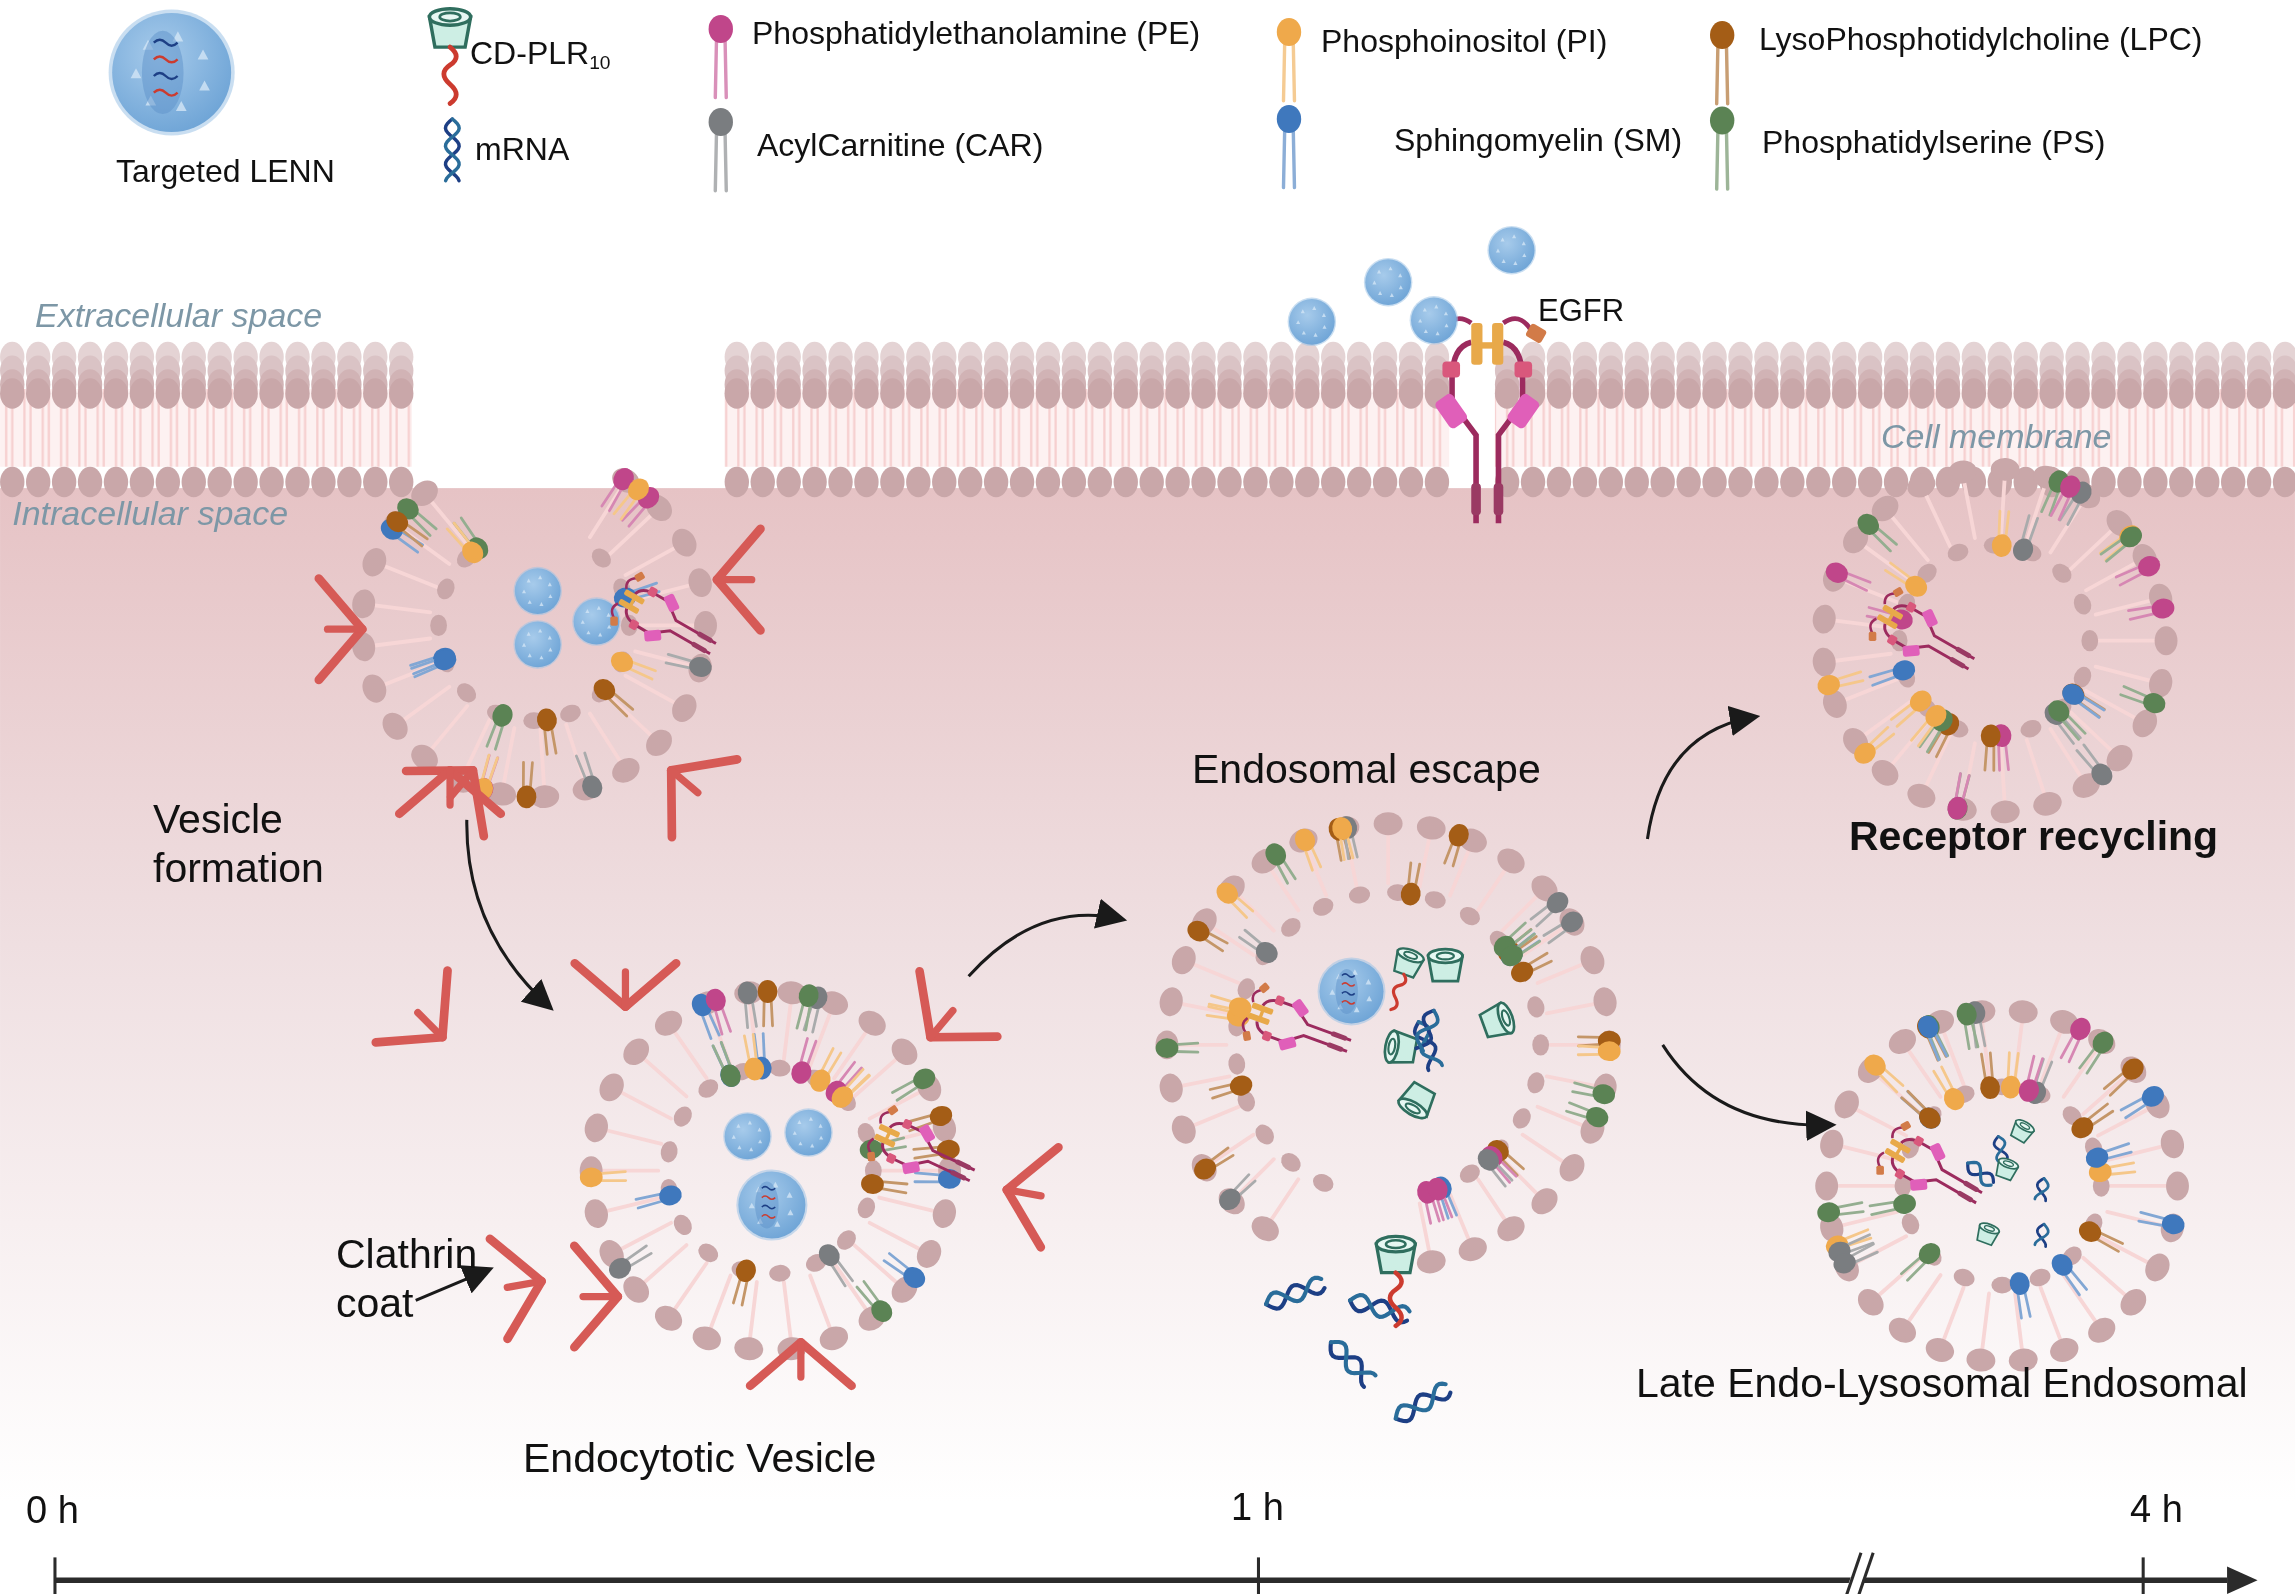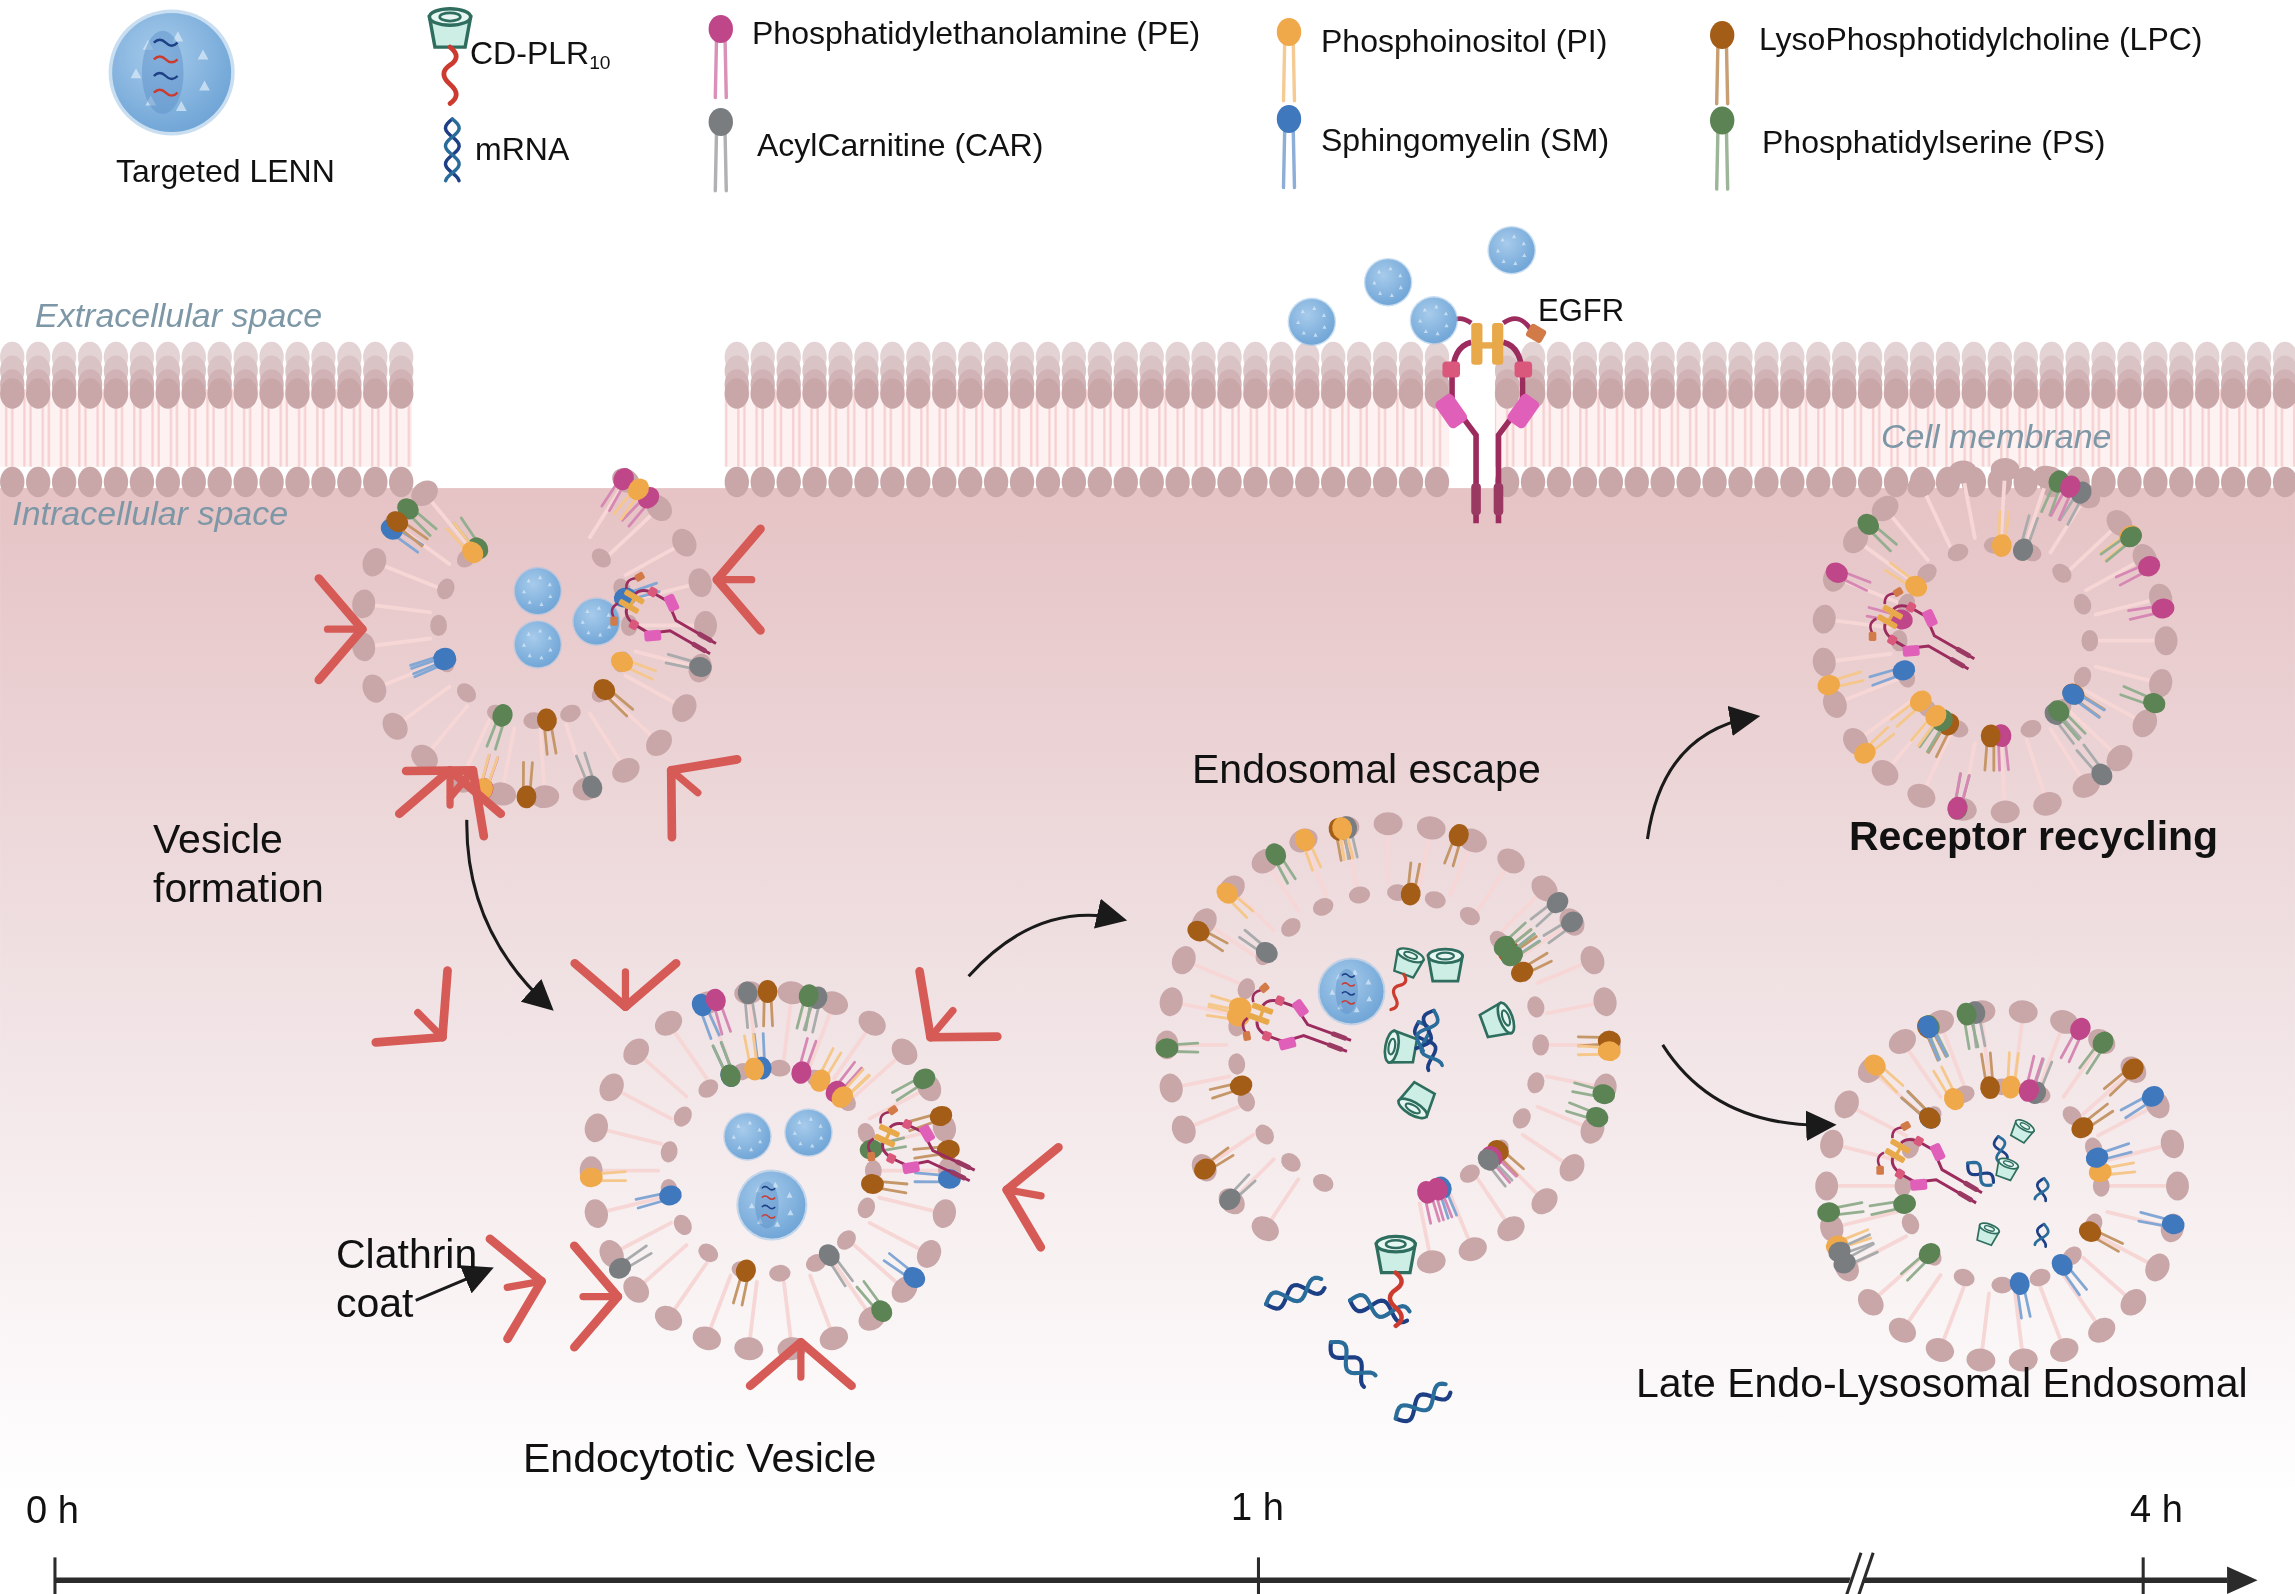--- a/index.html
+++ b/index.html
@@ -1948,30 +1948,30 @@
 </svg>
 
 <div class="lbl legend-text" style="left:116px;top:153px;">Targeted LENN</div>
 <div class="lbl legend-text" style="left:470px;top:35px;">
   <span>CD-PLR</span><sub>10</sub>
 </div>
 <div class="lbl legend-text" style="left:475px;top:131px;">mRNA</div>
 <div class="lbl legend-text" style="left:752px;top:15.3px;">Phosphatidylethanolamine (PE)</div>
 <div class="lbl legend-text" style="left:757px;top:127px;">AcylCarnitine (CAR)</div>
 <div class="lbl legend-text" style="left:1321px;top:23px;">Phosphoinositol (PI)</div>
-<div class="lbl legend-text" style="left:1321px;top:122px;text-align:center;">Sphingomyelin (SM)</div>
+<div class="lbl legend-text" style="left:1394px;top:122px;text-align:center;">Sphingomyelin (SM)</div>
 <div class="lbl legend-text" style="left:1759px;top:21.4px;">LysoPhosphotidylcholine (LPC)</div>
 <div class="lbl legend-text" style="left:1762px;top:124px;">Phosphatidylserine (PS)</div>
 
 <div class="lbl italic-label" style="left:35px;top:296px;">Extracellular space</div>
 <div class="lbl italic-label" style="left:12.2px;top:494px;">Intracellular space</div>
 <div class="lbl italic-label" style="left:1881px;top:417px;">Cell membrane</div>
 <div class="lbl" style="left:1538px;top:293px;font-size:31px;">EGFR</div>
 
-<div class="lbl stage-label" style="left:153px;top:795px;width:191px;margin-top:20px;">
+<div class="lbl stage-label" style="left:153px;top:795px;width:191px;">
   <span style="white-space:pre-line;">Vesicle
 formation</span>
 </div>
 <div class="lbl stage-label" style="left:336px;top:1230px;width:153px;">
   <span style="white-space:pre-line;">Clathrin
 coat</span>
 </div>
 <div class="lbl stage-label" style="left:523px;top:1434px;">Endocytotic Vesicle</div>
 <div class="lbl stage-label" style="left:1192px;top:745px;">Endosomal escape</div>
 <div class="lbl stage-label" style="left:1849px;top:812px;font-weight:bold;">Receptor recycling</div>

